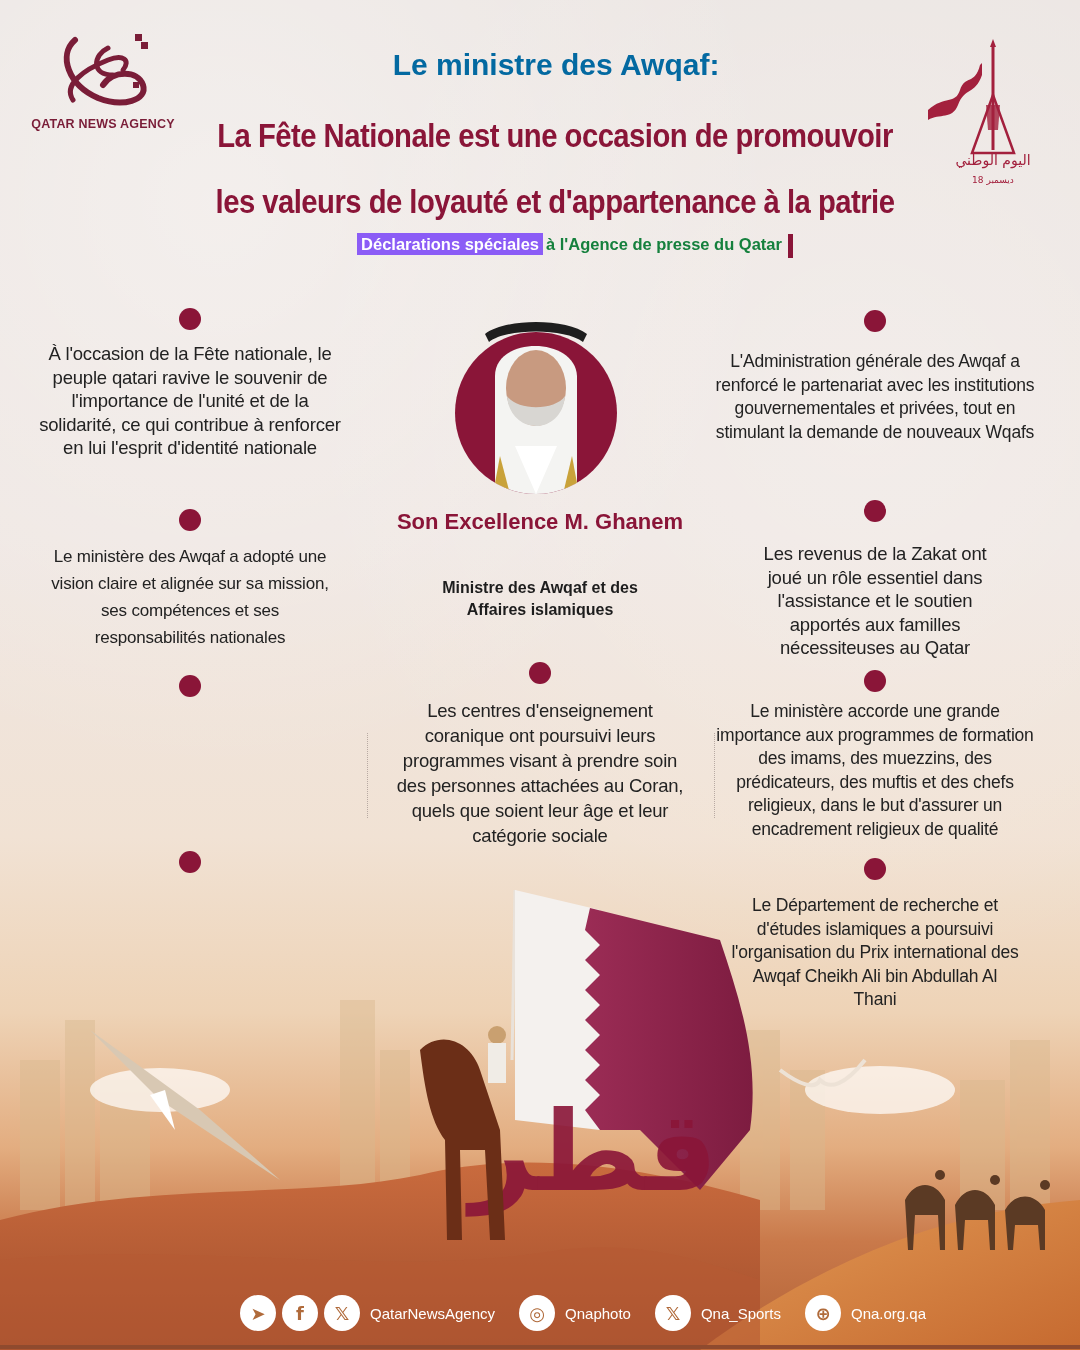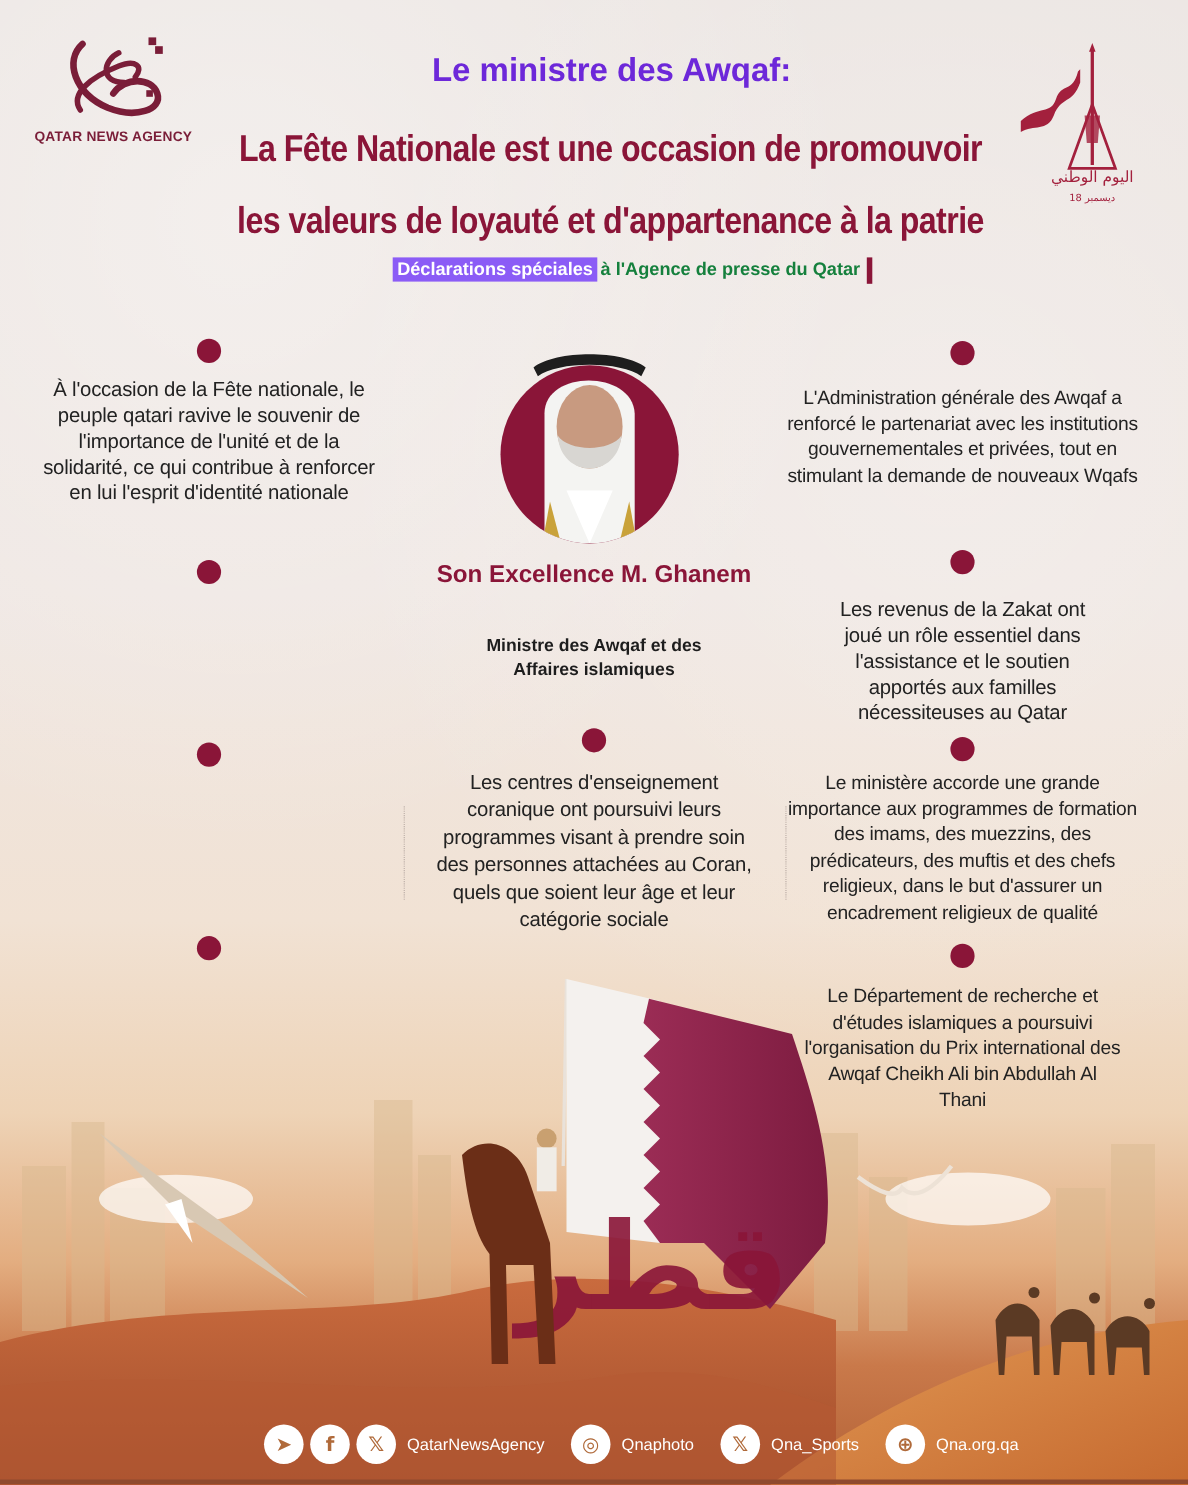--- a/index.html
+++ b/index.html
@@ -15,21 +15,21 @@
       background:
         radial-gradient(circle at 20% 15%, rgba(255,255,255,0.35) 0, rgba(255,255,255,0) 40%),
         radial-gradient(circle at 80% 30%, rgba(255,255,255,0.25) 0, rgba(255,255,255,0) 45%);
       pointer-events: none;
     }
     
     .logo { position: absolute; left: 28px; top: 30px; width: 150px; text-align: center; }
     .logo svg { display: block; margin: 0 auto; }
     .logo .ar { font-family: "DejaVu Sans", sans-serif; color: #7a1d38; font-size: 17px; font-weight: bold; margin-top: 2px; direction: rtl; }
     .logo .en { color: #7a1d38; font-family: "Liberation Sans", sans-serif; font-weight: bold; font-size: 12.5px; letter-spacing: 0.2px; margin-top: 2px; }
-    .kicker { position: absolute; left: 0; right: 0; top: 48px; text-align: center; font-family: "Liberation Sans", sans-serif; font-weight: bold; color: #6d28d9; font-size: 30px; padding-left: 32px; }
+    .kicker { position: absolute; left: 0; right: 0; top: 48px; text-align: center; font-family: "Liberation Sans", sans-serif; font-weight: bold; color: #0369a1; font-size: 30px; padding-left: 32px; }
     .headline { position: absolute; left: 150px; right: 120px; top: 102px; text-align: center; font-family: "Liberation Sans", sans-serif; font-weight: bold; color: #8a1538; font-size: 34px; line-height: 66px; letter-spacing: -0.6px; transform: scaleX(0.86); transform-origin: center top; }
     .subline { position: absolute; left: 0; right: 0; top: 234px; text-align: center; font-family: "Liberation Sans", sans-serif; font-size: 16.5px; padding-left: 70px; }
     .subline .hl { background: #8b5cf6; color: #fff; padding: 2px 4px; font-weight: bold; }
     .subline .rest { color: #15803d; font-weight: bold; margin-left: 3px; }
     .subline .bar { display: inline-block; width: 5px; height: 24px; background: #8a1538; vertical-align: middle; margin-left: 6px; }
     .nd-logo { position: absolute; right: 40px; top: 35px; width: 130px; height: 155px; }
     
     .item { position: absolute; text-align: center; font-family: "Liberation Sans", sans-serif; font-size: 18.5px; line-height: 23.5px; color: #222; }
     .dot { width: 22px; height: 22px; border-radius: 50%; background: #8a1538; margin: 0 auto 12px; }
     .item p { letter-spacing: -0.2px; }
@@ -82,20 +82,21 @@
 <div class="subline">
   <span class="hl">Déclarations spéciales</span><span class="rest">à l'Agence de presse du Qatar</span><span class="bar"></span>
 </div>
 
 <div class="item" style="left:25px; width:330px; top:308px;">
   <div class="dot"></div>
   <p style="padding:0 8px;">À l'occasion de la Fête nationale, le peuple qatari ravive le souvenir de l'importance de l'unité et de la solidarité, ce qui contribue à renforcer en lui l'esprit d'identité nationale</p>
 </div>
 <div class="item" style="left:25px; width:330px; top:509px; font-size:17px; line-height:27px;">
   <div class="dot"></div>
+  <p style="padding:0 25px;">Le ministère des Awqaf a adopté une vision claire et alignée sur sa mission, ses compétences et ses responsabilités nationales</p>
 </div>
 <div class="item" style="left:25px; width:330px; top:675px;">
   <div class="dot" style="margin-bottom:8px;"></div>
 </div>
 <div class="item" style="left:25px; width:330px; top:851px;">
   <div class="dot"></div>
 </div>
 
 <div class="portrait">
   <div class="circle"></div>

